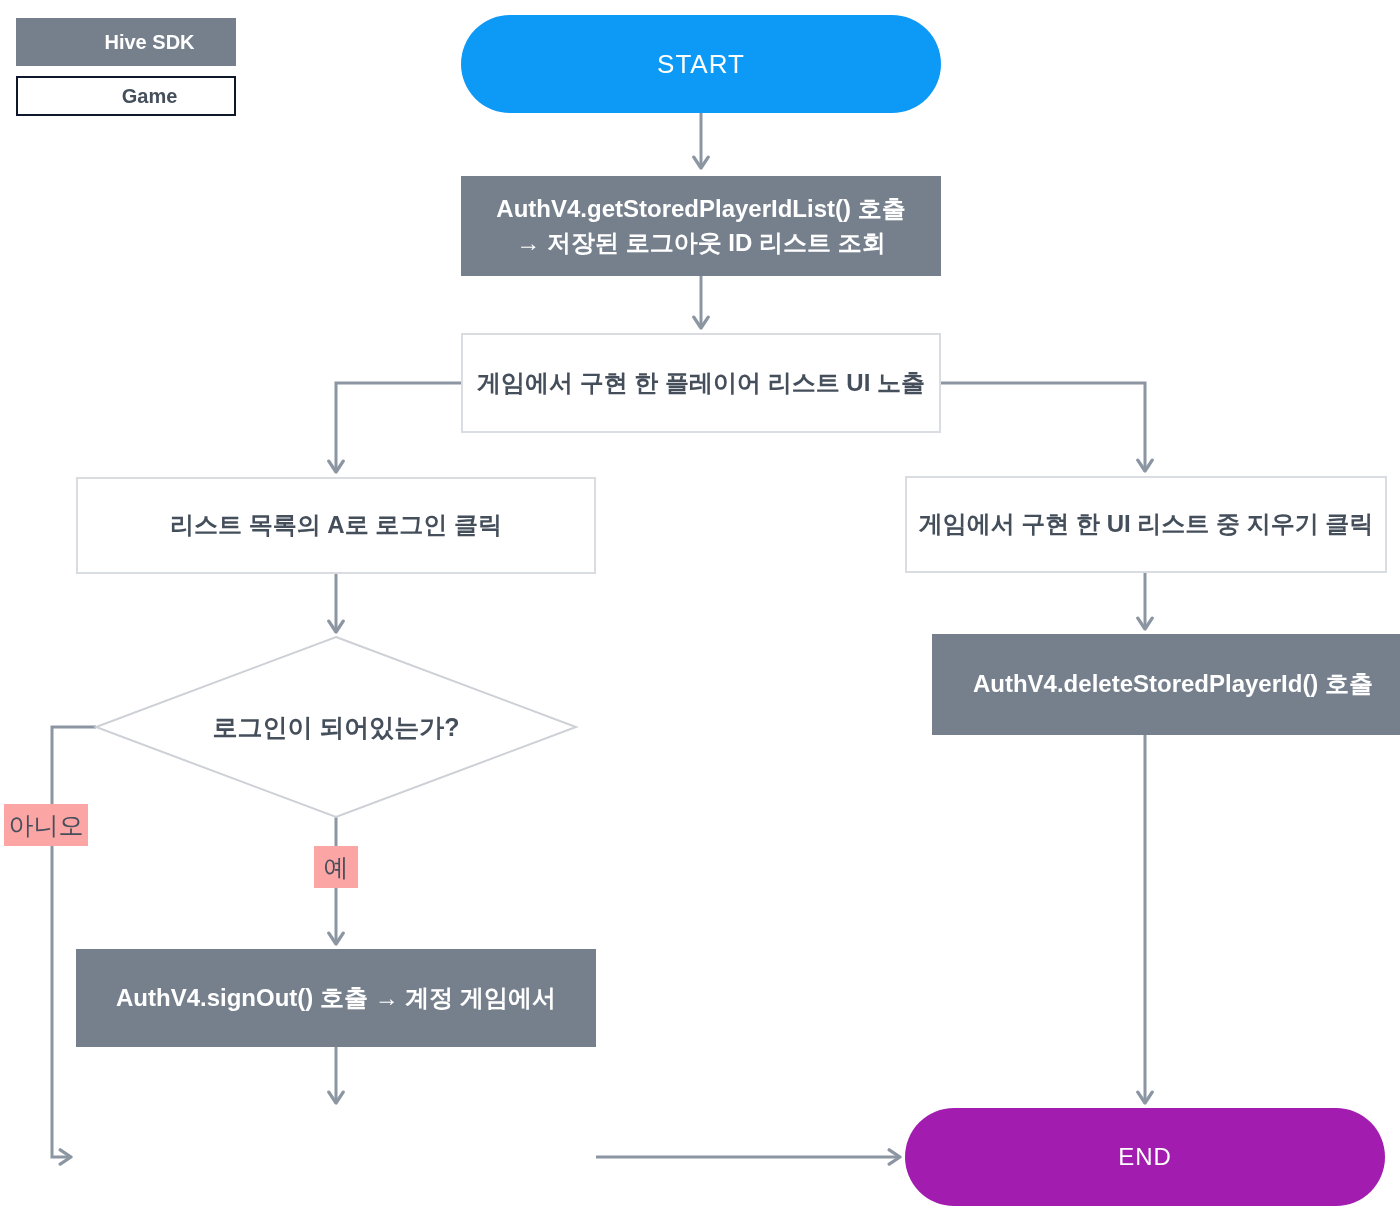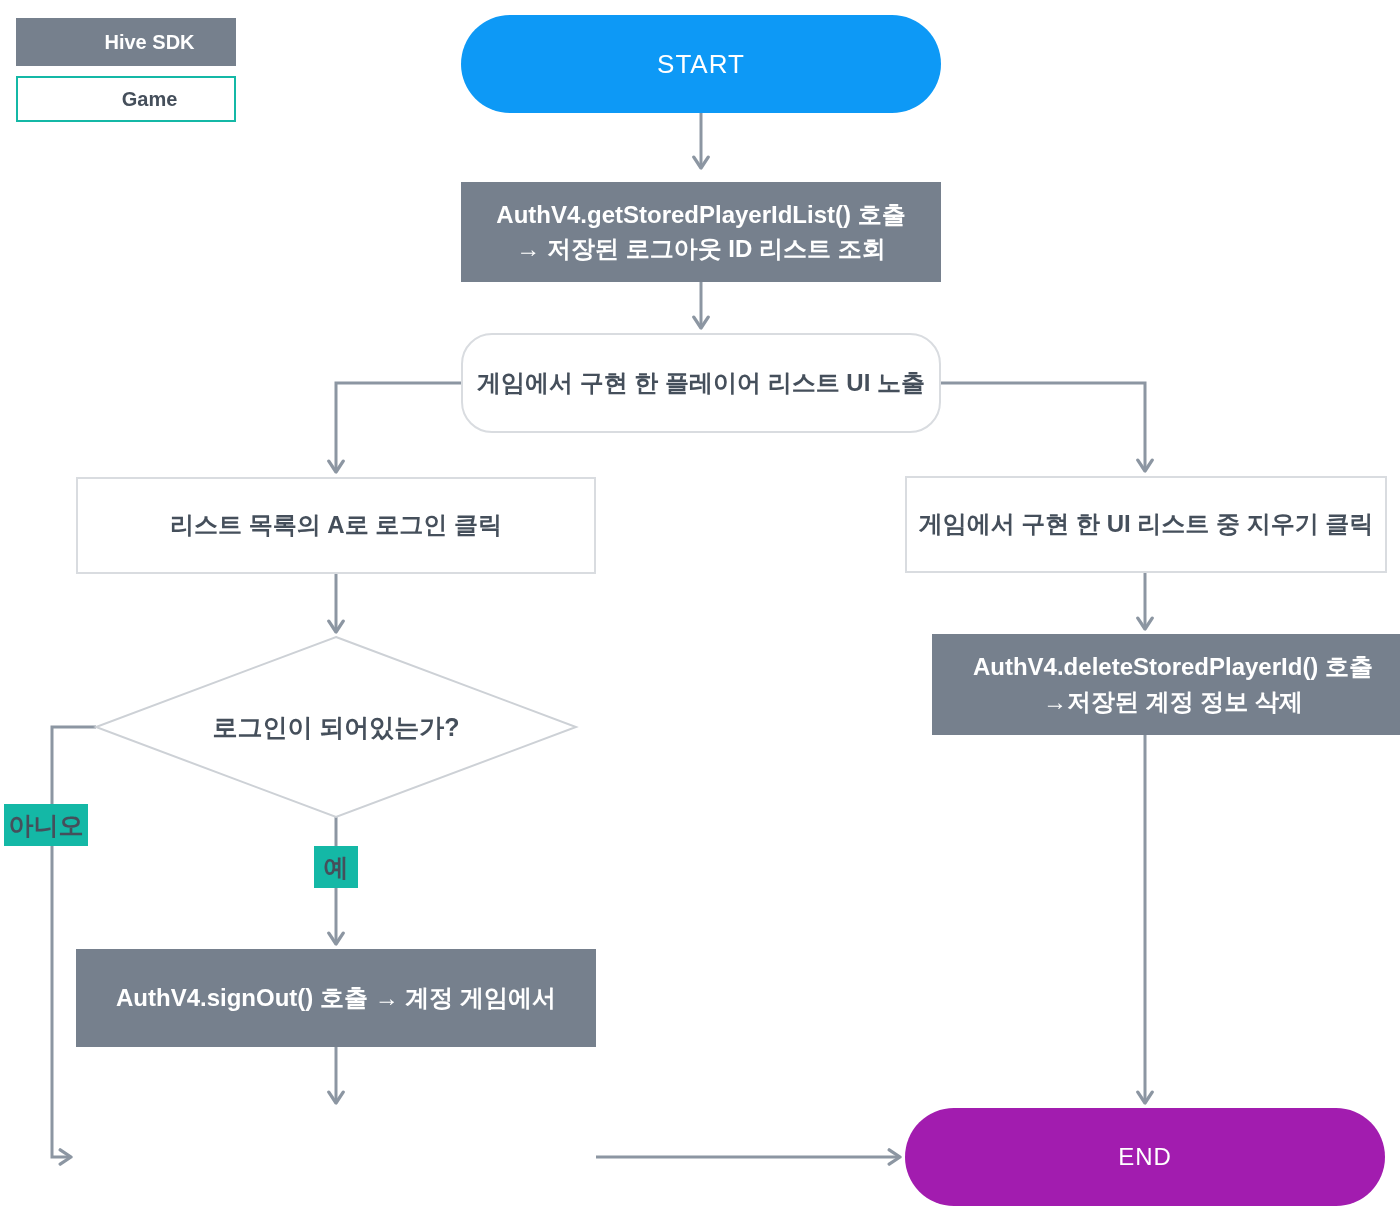--- a/index.html
+++ b/index.html
@@ -67,31 +67,31 @@
     justify-content: center;
     font-size: 20px;
     font-weight: 700;
     padding-left: 47px;
   }
   .legend-gray {
     left: 16px; top: 18px; height: 48px;
     background: #76808d; color: #ffffff;
   }
   .legend-white {
-    left: 16px; top: 76px; height: 46px;
-    background: #ffffff; border: 2px solid #14b8a6; color: #454f5b;
+    left: 16px; top: 76px; height: 40px;
+    background: #ffffff; border: 2px solid #0f172a; color: #454f5b;
   }
 
   .edge-label {
     position: absolute;
     z-index: 3;
-    background: #14b8a6;
+    background: #fca5a5;
     color: #454f5b;
     font-size: 25px;
-    font-weight: 700;
+    font-weight: 400;
     display: flex;
     align-items: center;
     justify-content: center;
   }
   .edge-label-no  { left: 4px;  top: 804px; width: 84px; height: 42px; }
   .edge-label-yes { left: 314px; top: 846px; width: 44px; height: 42px; }
 
   .decision-text {
     position: absolute;
     z-index: 2;
@@ -100,22 +100,22 @@
     display: flex;
     align-items: center;
     justify-content: center;
     color: #454f5b;
     font-size: 25px;
     font-weight: 600;
   }
 
   
   .n-start        { left: 461px; top: 15px;   width: 480px; height: 98px;  }
-  .n-getlist      { left: 461px; top: 176px;  width: 480px; height: 100px; margin-top: 6px; }
-  .n-showui       { left: 461px; top: 333px;  width: 480px; height: 100px; border-radius: 31px; }
+  .n-getlist      { left: 461px; top: 176px;  width: 480px; height: 100px; }
+  .n-showui       { left: 461px; top: 333px;  width: 480px; height: 100px; }
   .n-loginclick   { left: 76px;  top: 477px;  width: 520px; height: 97px;  }
   .n-signout      { left: 76px;  top: 949px;  width: 520px; height: 98px;  }
   .n-signin       { left: 76px;  top: 1108px; width: 520px; height: 98px;  }
   .n-deleteclick  { left: 905px; top: 476px;  width: 482px; height: 97px;  }
   .n-deletestored { left: 905px; top: 634px;  width: 482px; height: 101px; margin-left: 27px; }
   .n-end          { left: 905px; top: 1108px; width: 480px; height: 98px;  }
 </style>
 </head>
 <body>
 
@@ -176,20 +176,19 @@
     <div>AuthV4.signOut() 호출 → 계정 게임에서</div>
   </div>
 
 
   <div class="node node-white n-deleteclick">
     <div>게임에서 구현 한 UI 리스트 중 지우기 클릭</div>
   </div>
 
   <div class="node node-gray n-deletestored">
     <div>AuthV4.deleteStoredPlayerId() 호출</div>
-    <div>→저장된 계정 정보 삭제</div>
   </div>
 
   <div class="node pill pill-end n-end">
     <span>END</span>
   </div>
 
 </div>
 
 </body></html>

